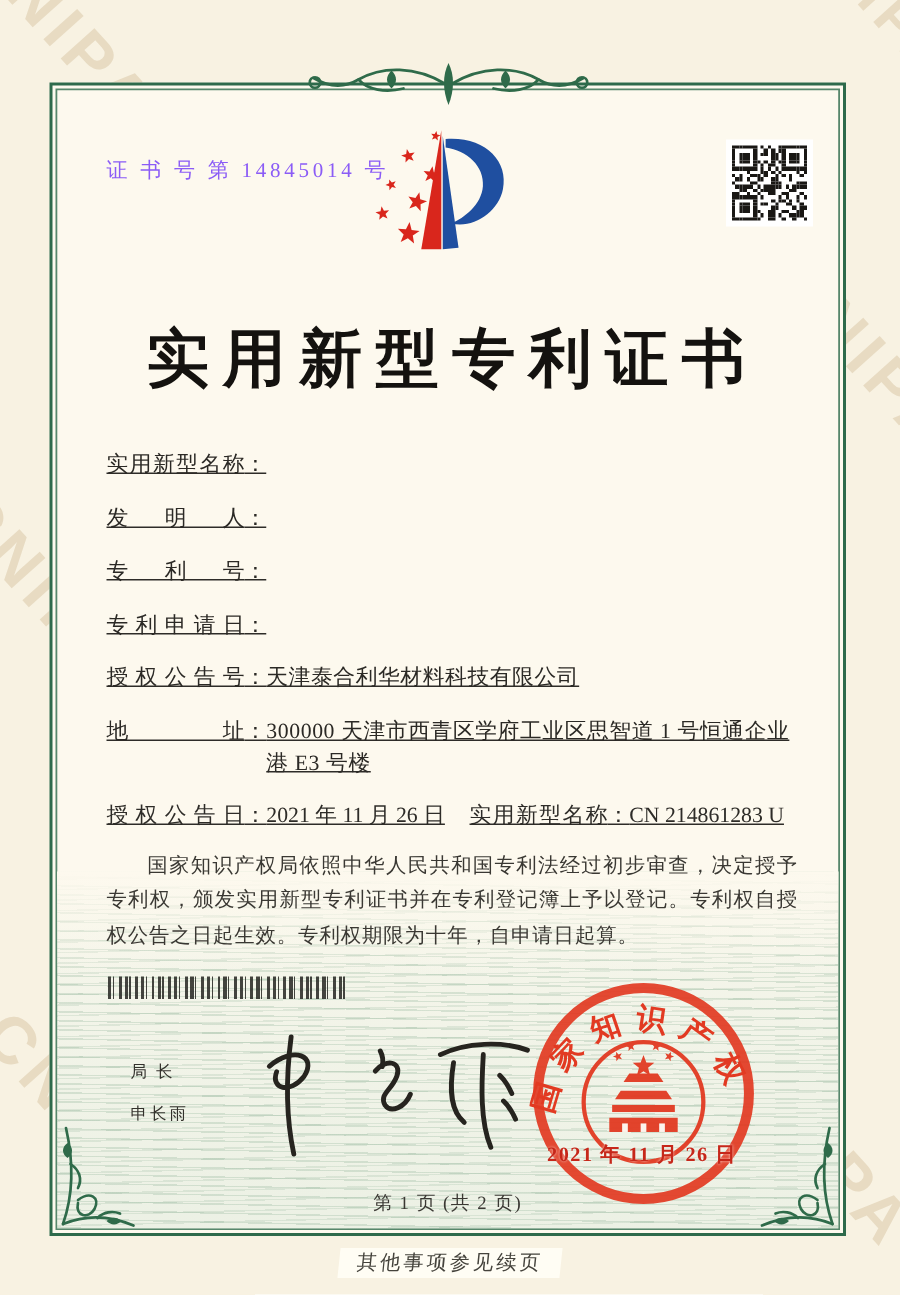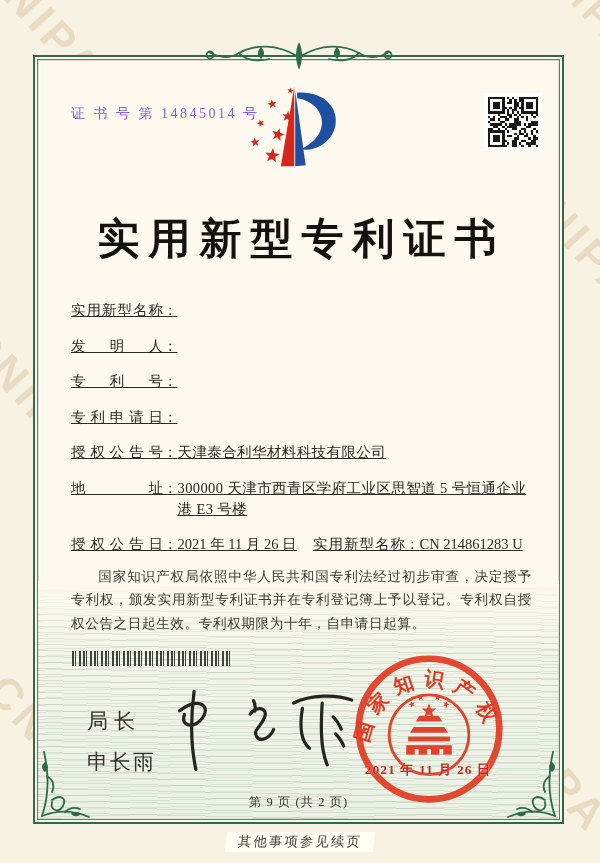--- a/index.html
+++ b/index.html
@@ -79,21 +79,21 @@
   }
 
   .barcode{
     position:absolute; left:37px; top:594px; width:160px; height:15px; opacity:.88;
     background:repeating-linear-gradient(90deg,
       #2b2b27 0 2px, rgba(0,0,0,0) 2px 3px,
       #2b2b27 3px 4px, rgba(0,0,0,0) 4px 7px,
       #2b2b27 7px 9px, rgba(0,0,0,0) 9px 11px);
   }
 
-  .signer{position:absolute; left:52px; top:650px; font-size:21px; color:#33312c; font-family:"Liberation Sans","DejaVu Sans",sans-serif;}
+  .signer{position:absolute; left:52px; top:650px; font-size:11px; color:#33312c; font-family:"Liberation Sans","DejaVu Sans",sans-serif;}
   .signer .s-title{letter-spacing:6px; margin-bottom:13px;}
   .signer .s-name{letter-spacing:2px;}
   .signature{position:absolute; left:128px; top:622px; transform:rotate(-2deg);}
 
   .seal{position:absolute; left:318px; top:596px; width:152px; height:152px;}
   .seal-date{
     position:absolute; left:300px; top:704px; width:186px; text-align:center;
     color:#c6271a; font-size:13.5px; font-weight:bold; letter-spacing:1px;
     text-shadow:0 0 2px rgba(255,245,240,.8);
   }
@@ -655,21 +655,21 @@
             <span class="colon">：</span>
         </div>
         <div class="field">
           <span class="lbl">授权公告号</span>
             <span class="colon">：</span>
           <span class="val">天津泰合利华材料科技有限公司</span>
         </div>
         <div class="field">
           <span class="lbl">地址</span>
             <span class="colon">：</span>
-          <span class="val">300000 天津市西青区学府工业区思智道 5 号恒通企业港 E3 号楼</span>
+          <span class="val">300000 天津市西青区学府工业区思智道 1 号恒通企业港 E3 号楼</span>
         </div>
         <div class="grant-row">
           <span class="pair first">
             <span class="lbl">授权公告日</span>
               <span class="colon">：</span>
             <span class="val">2021 年 11 月 26 日</span>
           </span>
           <span class="pair">
             <span class="lbl">实用新型名称</span>
               <span class="colon">：</span>
@@ -731,17 +731,17 @@
             <rect x="56" y="97" width="48" height="10"></rect>
             <rect x="65" y="101" width="4" height="6" fill="#fdf4ee"></rect>
             <rect x="78" y="101" width="4" height="6" fill="#fdf4ee"></rect>
             <rect x="91" y="101" width="4" height="6" fill="#fdf4ee"></rect>
           </g>
         </g>
       </svg>
     </div>
     <div class="seal-date">2021 年 11 月 26 日</div>
 
-    <div class="page-info">第 9 页 (共 2 页)</div>
+    <div class="page-info">第 1 页 (共 2 页)</div>
   </div>
 
   <div class="continuation">其他事项参见续页</div>
 </div>
 
 </body></html>

